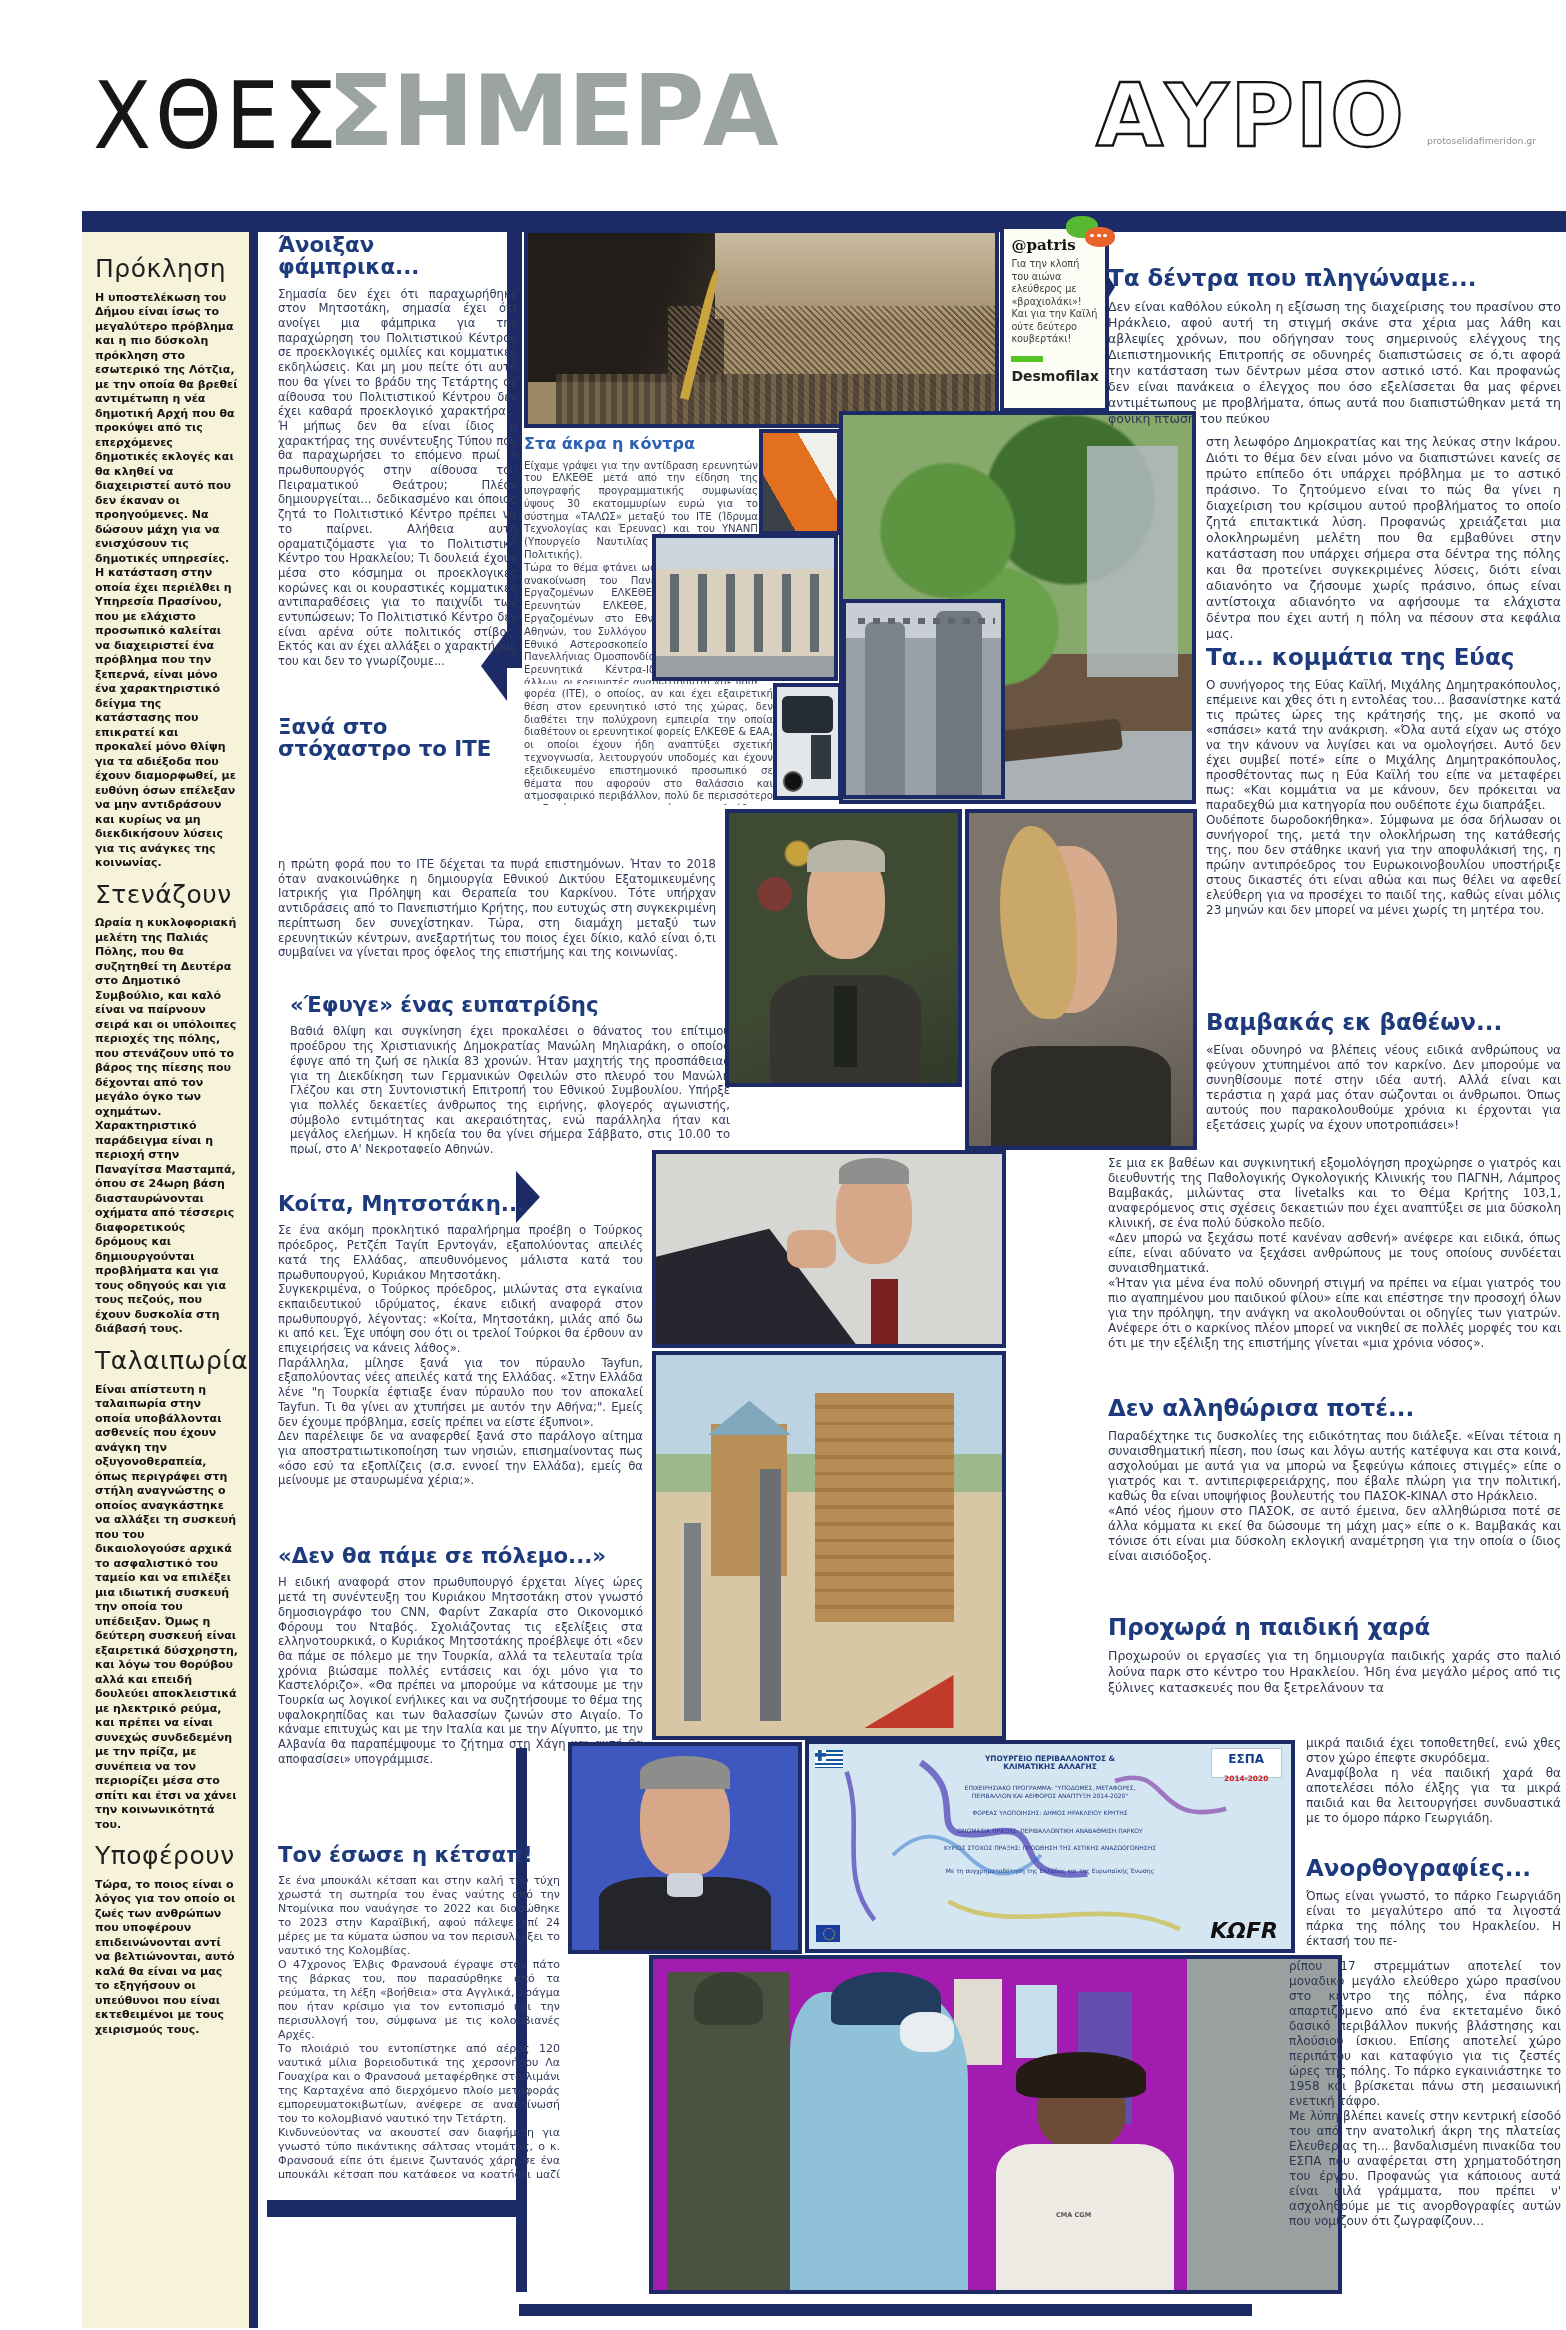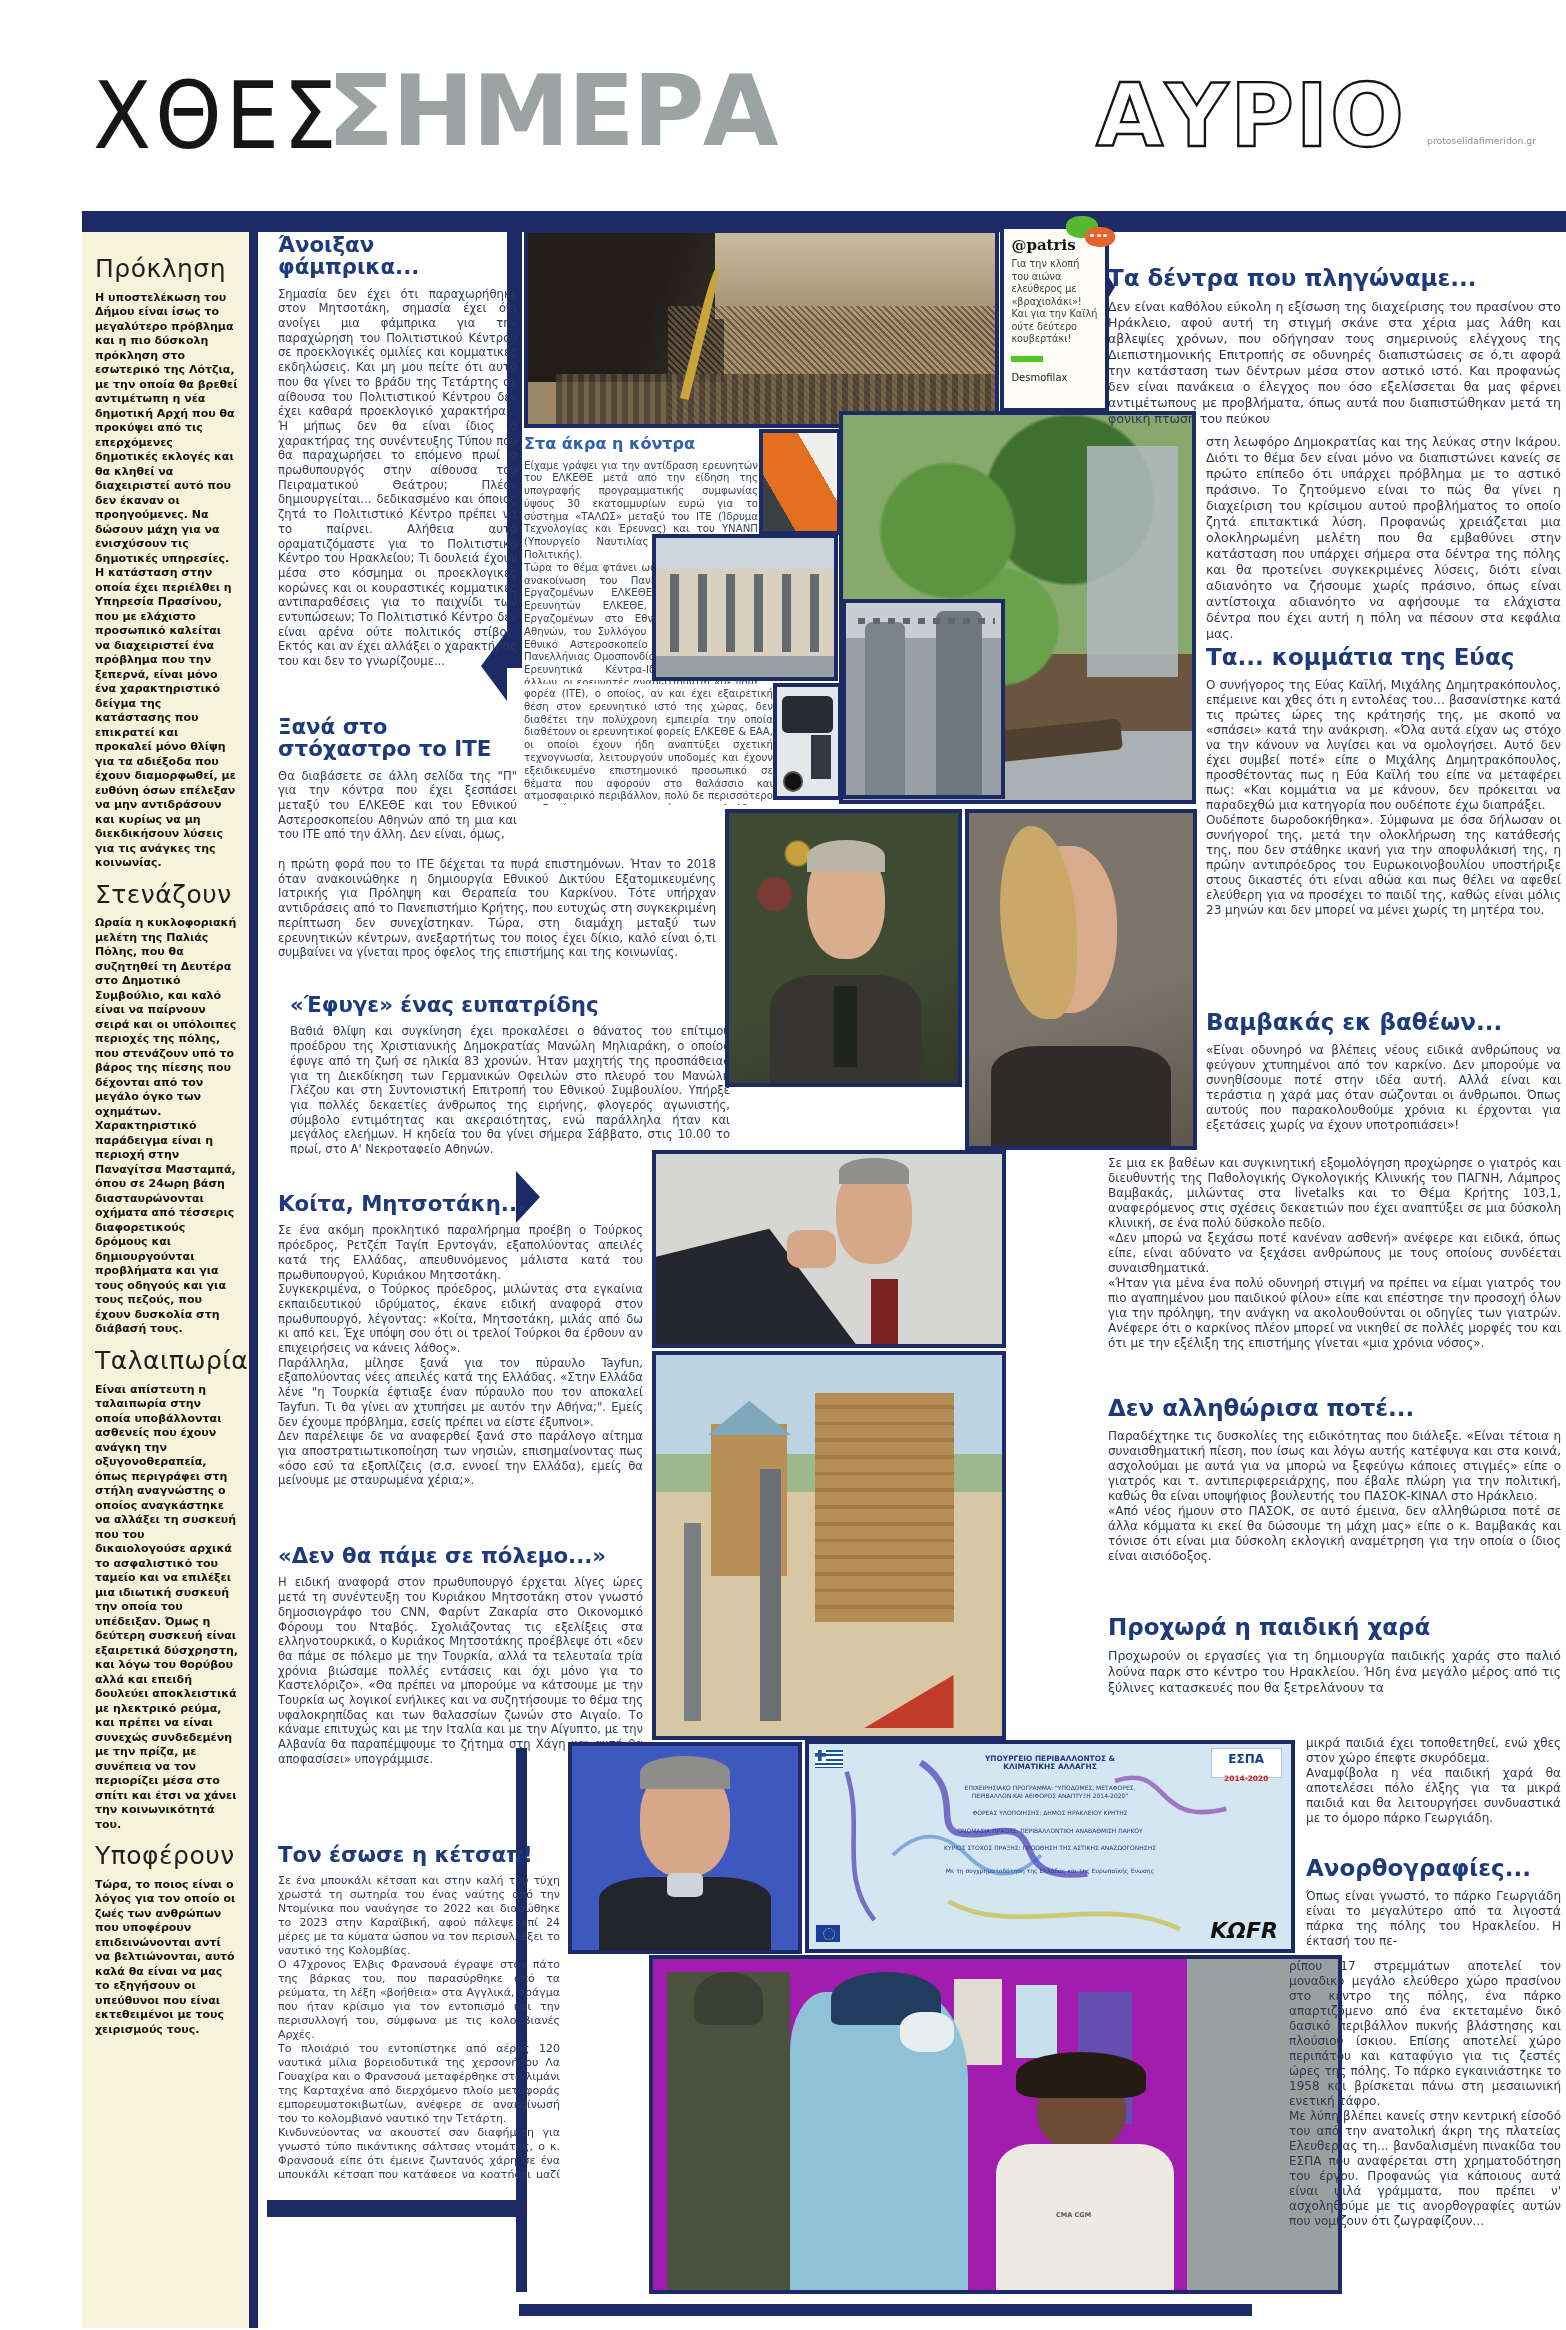--- a/index.html
+++ b/index.html
@@ -24,21 +24,21 @@
   .art p{margin:0;text-align:justify;white-space:pre-line;}
   .c2 p{font-size:11.6px;line-height:14.7px;color:#30395a;}
   .rc p{font-size:12.5px;line-height:16px;color:#2e3750;}
   
   .stakra h3{color:#2e62b0;font-size:16px;margin:0 0 6.5px 0;}
   .stakra p{font-size:10.2px;line-height:12.8px;color:#3a4258;text-align:justify;margin:0;white-space:pre-line;}
   
   .patris{background:#fdfdf6;border:4.6px solid #1c2b66;box-sizing:border-box;padding:6.5px 5.6px 4.6px 7.4px;}
   .patris .handle{font-family:"DejaVu Serif",serif;font-weight:bold;font-size:15px;color:#111;}
   .patris p{font-size:9.7px;line-height:12.5px;color:#3c3c3c;margin:4.6px 0 3.7px 0;}
-  .patris .sig{font-size:10px;font-weight:normal;color:#222;text-align:left;}
+  .patris .sig{font-size:14px;font-weight:bold;color:#222;text-align:left;}
   .greenbar{display:inline-block;width:32px;height:6.5px;background:#55c425;vertical-align:middle;margin-right:3.7px;}
   .bubble{position:absolute;border-radius:45%;}
   
   .photo{position:absolute;border:4.6px solid #1c2b66;box-sizing:border-box;overflow:hidden;}
   .ph-layer{position:absolute;}
   .tri{position:absolute;width:0;height:0;}
   .espa-line{font-size:6px;line-height:8px;color:#1d3a7c;text-align:center;white-space:nowrap;}
   .espa-line.b{font-weight:bold;font-size:7.4px;}
   .graffiti-word{position:absolute;font-weight:900;font-style:italic;color:#111;}
 </style>
@@ -72,21 +72,20 @@
     <h1>Υποφέρουν</h1>
     <p>Τώρα, το ποιος είναι ο λόγος για τον οποίο οι ζωές των ανθρώπων που υποφέρουν επιδεινώνονται αντί να βελτιώνονται, αυτό καλά θα είναι να μας το εξηγήσουν οι υπεύθυνοι που είναι εκτεθειμένοι με τους χειρισμούς τους.</p>
   </div>
 
   <div class="abs art c2 clip" style="left:278px;top:234px;width:239px;height:480px;">
     <h2>Άνοιξαν φάμπρικα...</h2>
     <p>Σημασία δεν έχει ότι παραχωρήθηκε στον Μητσοτάκη, σημασία έχει ότι ανοίγει μια φάμπρικα για την παραχώρηση του Πολιτιστικού Κέντρου σε προεκλογικές ομιλίες και κομματικές εκδηλώσεις. Και μη μου πείτε ότι αυτό που θα γίνει το βράδυ της Τετάρτης σε αίθουσα του Πολιτιστικού Κέντρου δεν έχει καθαρά προεκλογικό χαρακτήρα... Ή μήπως δεν θα είναι ίδιος ο χαρακτήρας της συνέντευξης Τύπου που θα παραχωρήσει το επόμενο πρωί ο πρωθυπουργός στην αίθουσα του Πειραματικού Θεάτρου; Πλέον δημιουργείται... δεδικασμένο και όποιος ζητά το Πολιτιστικό Κέντρο πρέπει να το παίρνει. Αλήθεια αυτό οραματιζόμαστε για το Πολιτιστικό Κέντρο του Ηρακλείου; Τι δουλειά έχουν μέσα στο κόσμημα οι προεκλογικές κορώνες και οι κουραστικές κομματικές αντιπαραθέσεις για το παιχνίδι των εντυπώσεων; Το Πολιτιστικό Κέντρο δεν είναι αρένα ούτε πολιτικός στίβος. Εκτός και αν έχει αλλάξει ο χαρακτήρας του και δεν το γνωρίζουμε...</p>
   </div>
   <div class="abs art c2 clip" style="left:278px;top:716px;width:239px;height:139px;">
     <h2>Ξανά στο στόχαστρο το ΙΤΕ</h2>
-    <p>Θα διαβάσετε σε άλλη σελίδα της "Π" για την κόντρα που έχει ξεσπάσει μεταξύ του ΕΛΚΕΘΕ και του Εθνικού Αστεροσκοπείου Αθηνών από τη μια και του ΙΤΕ από την άλλη. Δεν είναι, όμως,</p>
   </div>
   <div class="abs art c2 clip" style="left:278px;top:857px;width:438px;height:113px;">
     <p>η πρώτη φορά που το ΙΤΕ δέχεται τα πυρά επιστημόνων. Ήταν το 2018 όταν ανακοινώθηκε η δημιουργία Εθνικού Δικτύου Εξατομικευμένης Ιατρικής για Πρόληψη και Θεραπεία του Καρκίνου. Τότε υπήρχαν αντιδράσεις από το Πανεπιστήμιο Κρήτης, που ευτυχώς στη συγκεκριμένη περίπτωση δεν συνεχίστηκαν. Τώρα, στη διαμάχη μεταξύ των ερευνητικών κέντρων, ανεξαρτήτως του ποιος έχει δίκιο, καλό είναι ό,τι συμβαίνει να γίνεται προς όφελος της επιστήμης και της κοινωνίας.</p>
   </div>
   <div class="abs art c2 clip" style="left:290px;top:994px;width:440px;height:160px;">
     <h2>«Έφυγε» ένας ευπατρίδης</h2>
     <p>Βαθιά θλίψη και συγκίνηση έχει προκαλέσει ο θάνατος του επίτιμου προέδρου της Χριστιανικής Δημοκρατίας Μανώλη Μηλιαράκη, ο οποίος έφυγε από τη ζωή σε ηλικία 83 χρονών. Ήταν μαχητής της προσπάθειας για τη Διεκδίκηση των Γερμανικών Οφειλών στο πλευρό του Μανώλη Γλέζου και στη Συντονιστική Επιτροπή του Εθνικού Συμβουλίου. Υπήρξε για πολλές δεκαετίες άνθρωπος της ειρήνης, φλογερός αγωνιστής, σύμβολο εντιμότητας και ακεραιότητας, ενώ παράλληλα ήταν και μεγάλος ελεήμων. Η κηδεία του θα γίνει σήμερα Σάββατο, στις 10.00 το πρωί, στο Α' Νεκροταφείο Αθηνών.</p>
   </div>
   <div class="abs art c2 clip" style="left:278px;top:1193px;width:365px;height:345px;">
     <h2>Κοίτα, Μητσοτάκη...</h2>

